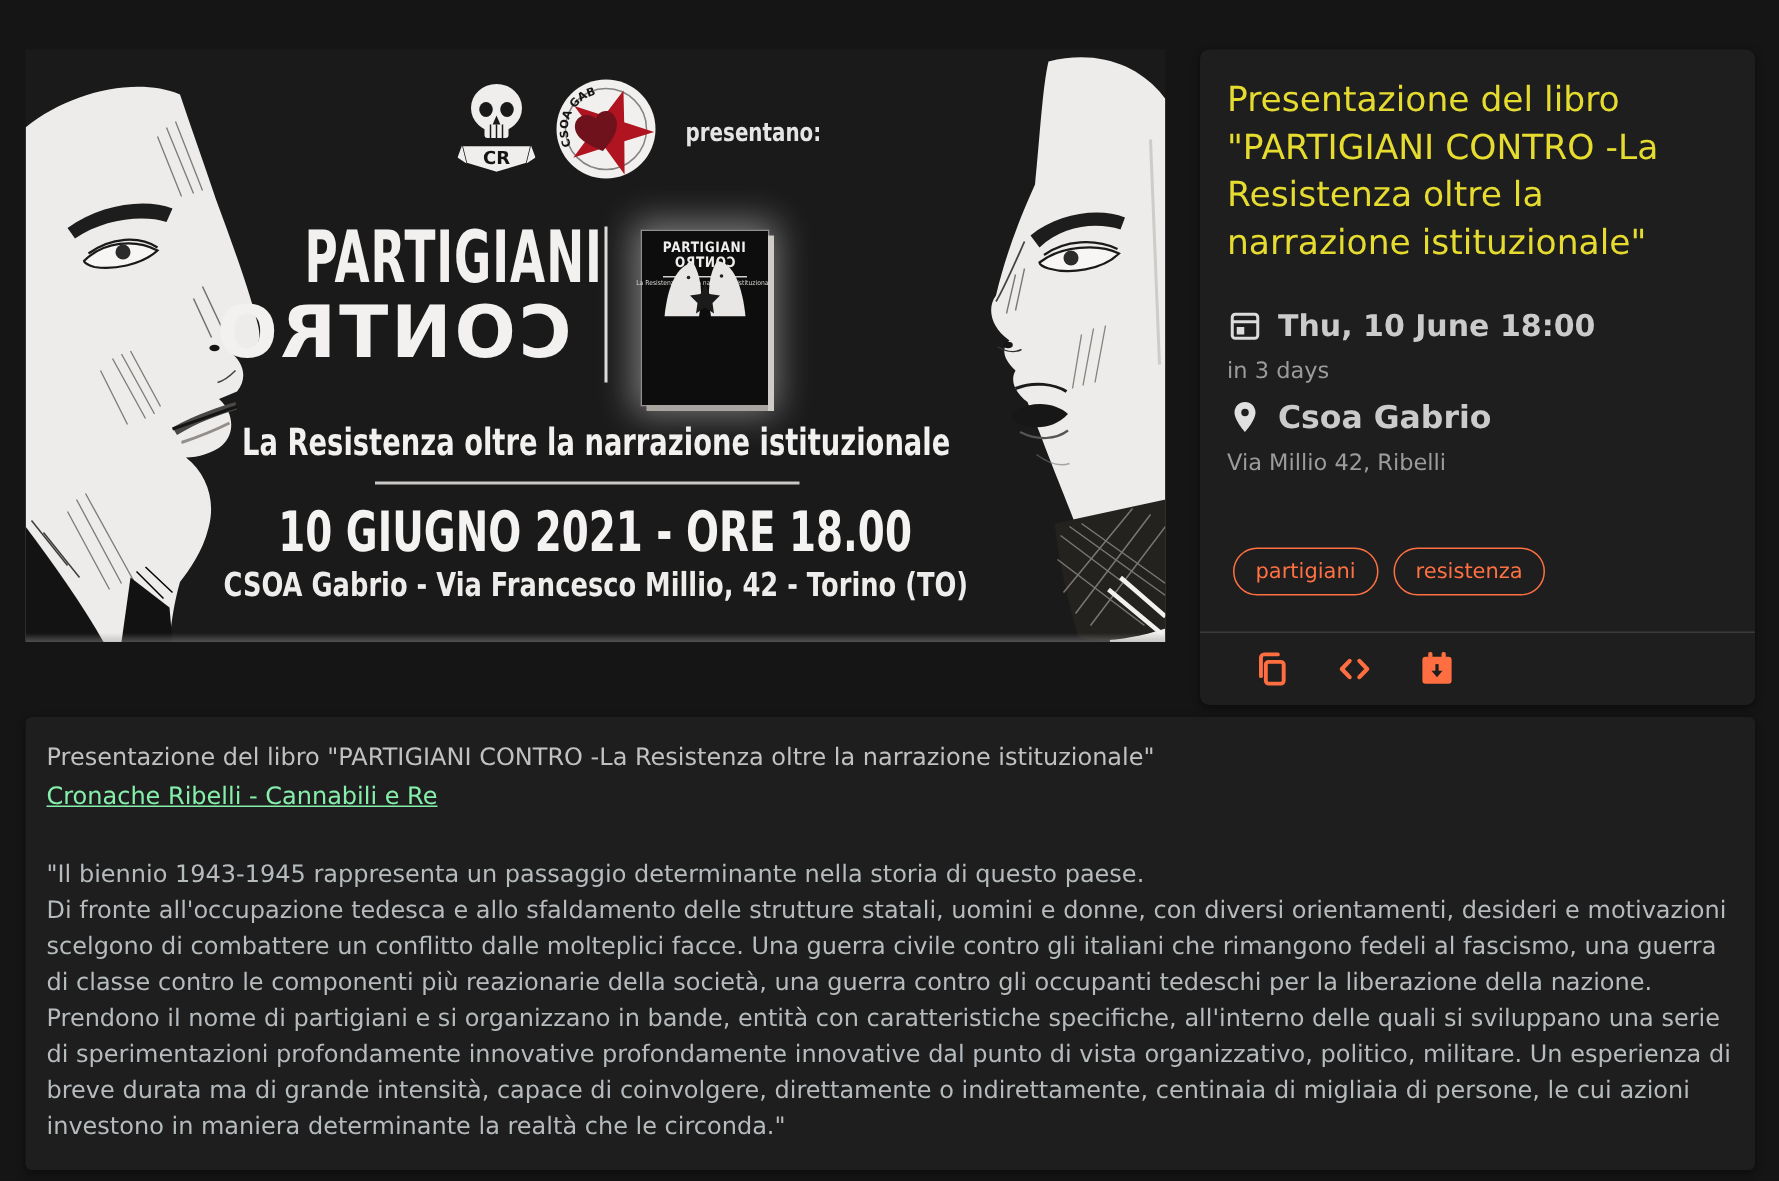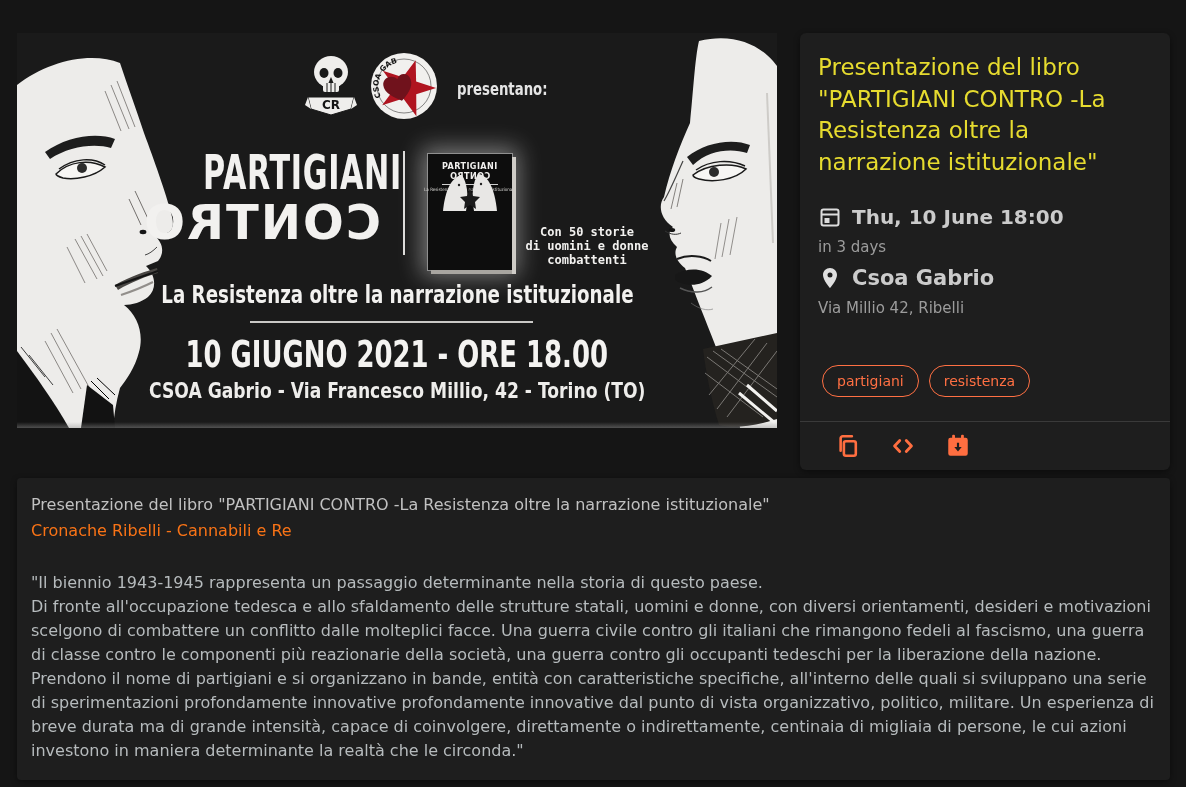--- a/index.html
+++ b/index.html
@@ -98,22 +98,22 @@
   .icon-btn { background:none; border:none; cursor:pointer; width:28px; height:28px;
     display:flex; align-items:center; justify-content:center; }
 
   
   .desc-card {
     position:absolute; left:17px; top:478px; width:1153px; height:302px;
     background:#1e1e1e; border-radius:4px; box-shadow:0 2px 6px rgba(0,0,0,.45);
     padding:14px 14px; overflow:hidden;
   }
   .desc-head { color:#c1c1c1; font-size:16px; line-height:26px; }
-  .desc-link { display:inline-block; color:#f97316; font-size:16px; line-height:26px;
-    cursor:pointer; }
+  .desc-link { display:inline-block; color:#86efac; font-size:16px; line-height:26px;
+    text-decoration:underline; cursor:pointer; }
   .desc-body { margin-top:27px; color:#b6bbbd; font-size:16px; line-height:24px;
     white-space:pre-line; max-width:1124px; }
 </style>
 </head>
 <body>
 
 <div class="page">
 
   <div class="poster">
 
@@ -205,25 +205,20 @@
       <span class="bk-sub">La Resistenza oltre la narrazione istituzionale</span>
       <svg class="bk-art" width="70" height="46" viewBox="0 0 70 46">
         <path d="M8,46 C10,26 16,12 27,10 C32,18 34,30 31,46 Z" fill="#e8e7e5"></path>
         <path d="M62,46 C60,26 54,10 43,9 C38,17 36,29 39,46 Z" fill="#e8e7e5"></path>
         <path d="M35,24 l3,7 7,1 -5,5 1,7 -6,-4 -6,4 1,-7 -5,-5 7,-1 Z" fill="#1b1b1b"></path>
         <circle cx="24" cy="20" r="1.2" fill="#222"></circle>
           <circle cx="46" cy="19" r="1.2" fill="#222"></circle>
       </svg>
     </div>
 
-    <div class="book-note">
-      <div>Con 50 storie</div>
-      <div>di uomini e donne</div>
-      <div>combattenti</div>
-    </div>
 
     <div class="poster-sub"><span class="cond">La Resistenza oltre la narrazione istituzionale</span></div>
     <div class="poster-rule"></div>
     <div class="poster-date"><span class="cond">10 GIUGNO 2021 - ORE 18.00</span></div>
     <div class="poster-venue"><span class="cond">CSOA Gabrio - Via Francesco Millio, 42 - Torino (TO)</span></div>
 
     <div class="poster-band"></div>
   </div>
 
   <div class="event-card">

